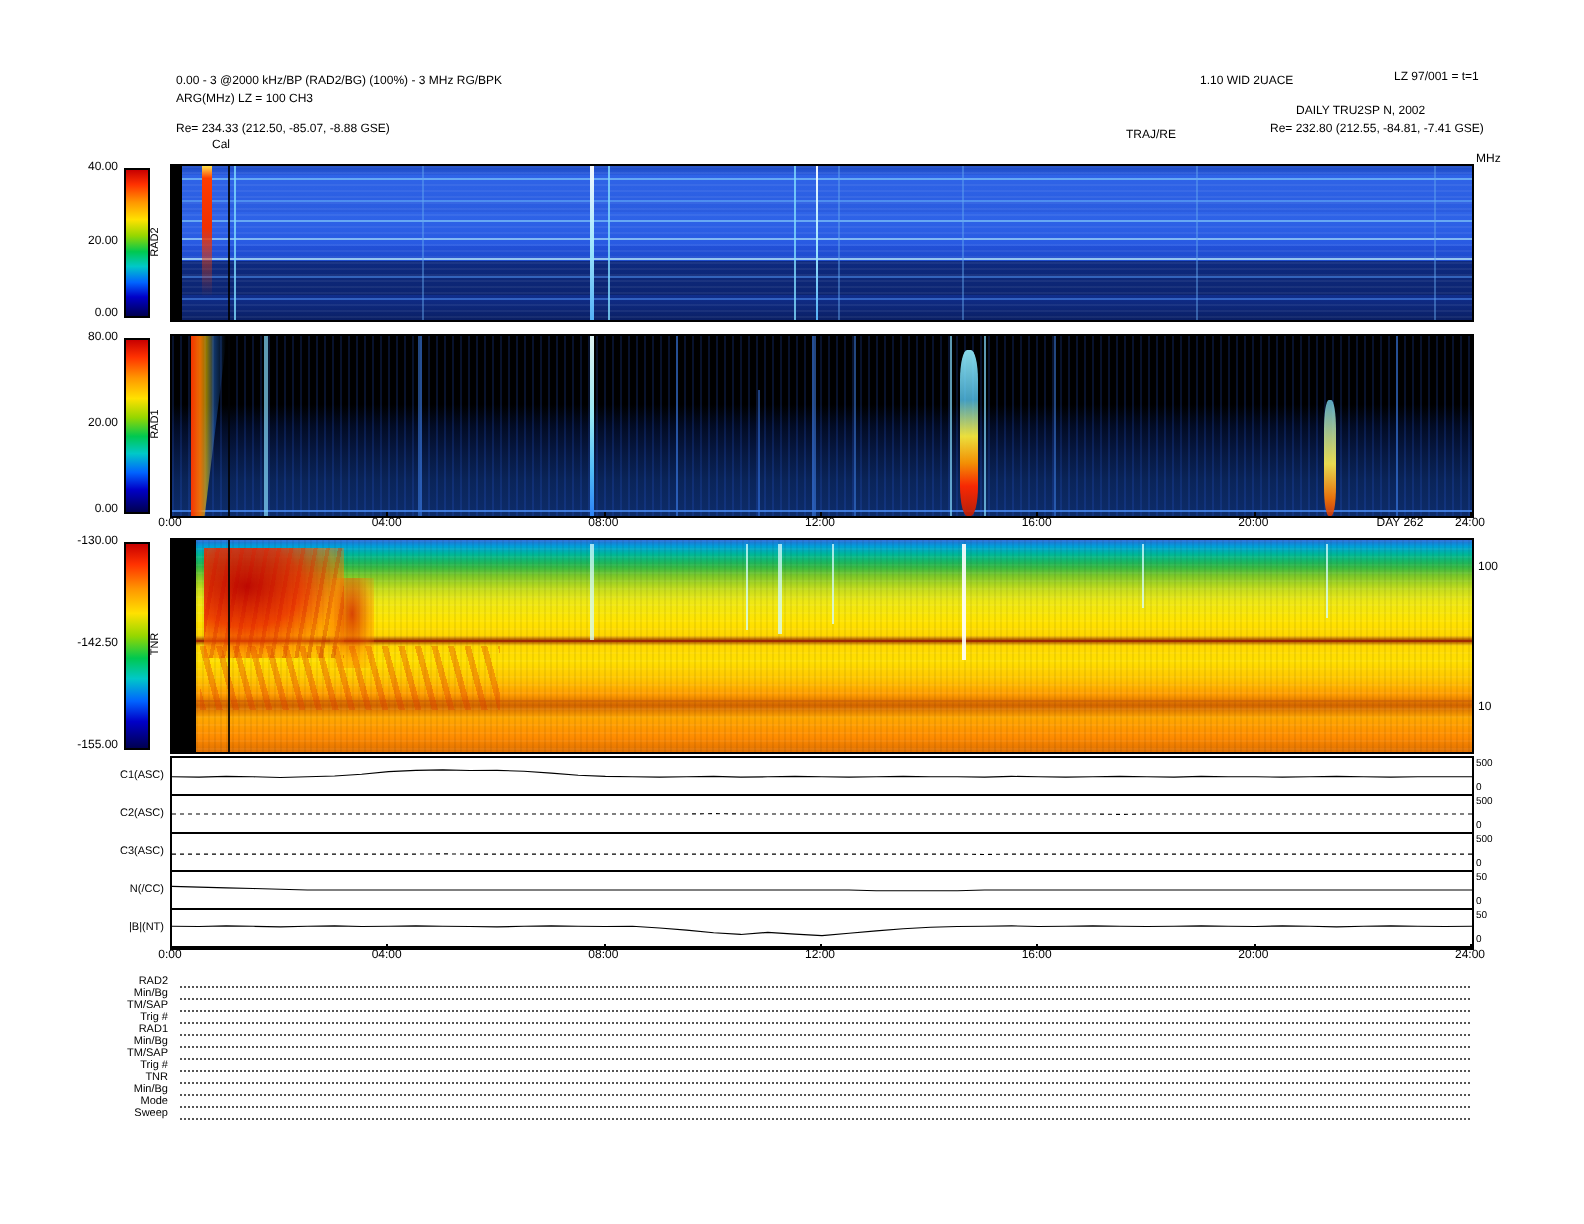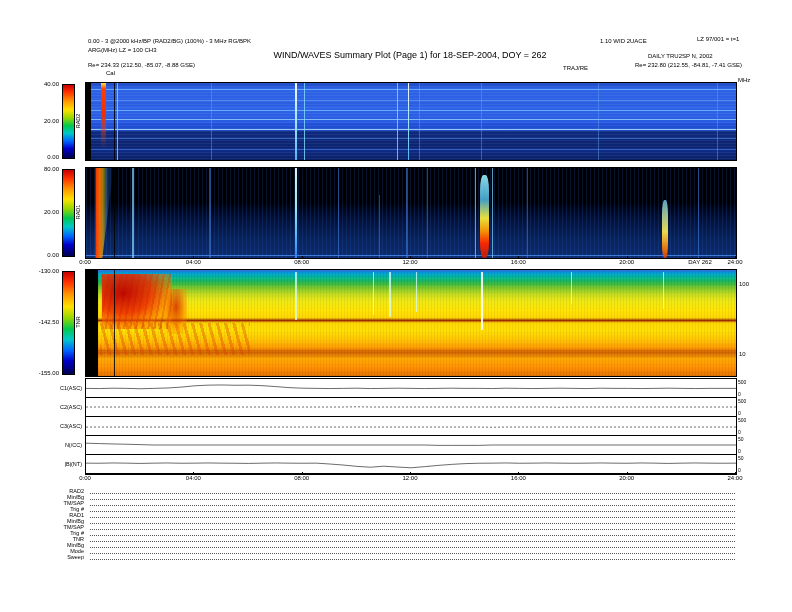--- a/index.html
+++ b/index.html
@@ -74,21 +74,20 @@
   .srow-dots{position:absolute;left:90px;width:645px;height:1px;border-bottom:1px dotted #555;}
 </style>
 </head>
 <body>
 
 <div class="stage" id="stage">
   <div class="hdr t1l">0.00 - 3 @2000 kHz/BP (RAD2/BG) (100%) - 3 MHz RG/BPK</div>
   <div class="hdr t1ra">1.10 WID 2UACE</div>
   <div class="hdr t1rb">LZ 97/001 = t=1</div>
   <div class="hdr t2l">ARG(MHz) LZ = 100 CH3</div>
-  <div class="title">WIND/WAVES Summary Plot (Page 1) for 18-SEP-2004, DOY = 262</div>
   <div class="hdr t2r">DAILY TRU2SP N, 2002</div>
   <div class="hdr t3l">Re= 234.33 (212.50, -85.07, -8.88 GSE)</div>
   <div class="hdr t3m">TRAJ/RE</div>
   <div class="hdr t3r">Re= 232.80 (212.55, -84.81, -7.41 GSE)</div>
   <div class="hdr callab">Cal</div>
   <div class="hdr mhz">MHz</div>
 
   <div class="cbar cb1"></div>
   <div class="cbar cb2"></div>
   <div class="cbar cb3"></div>

